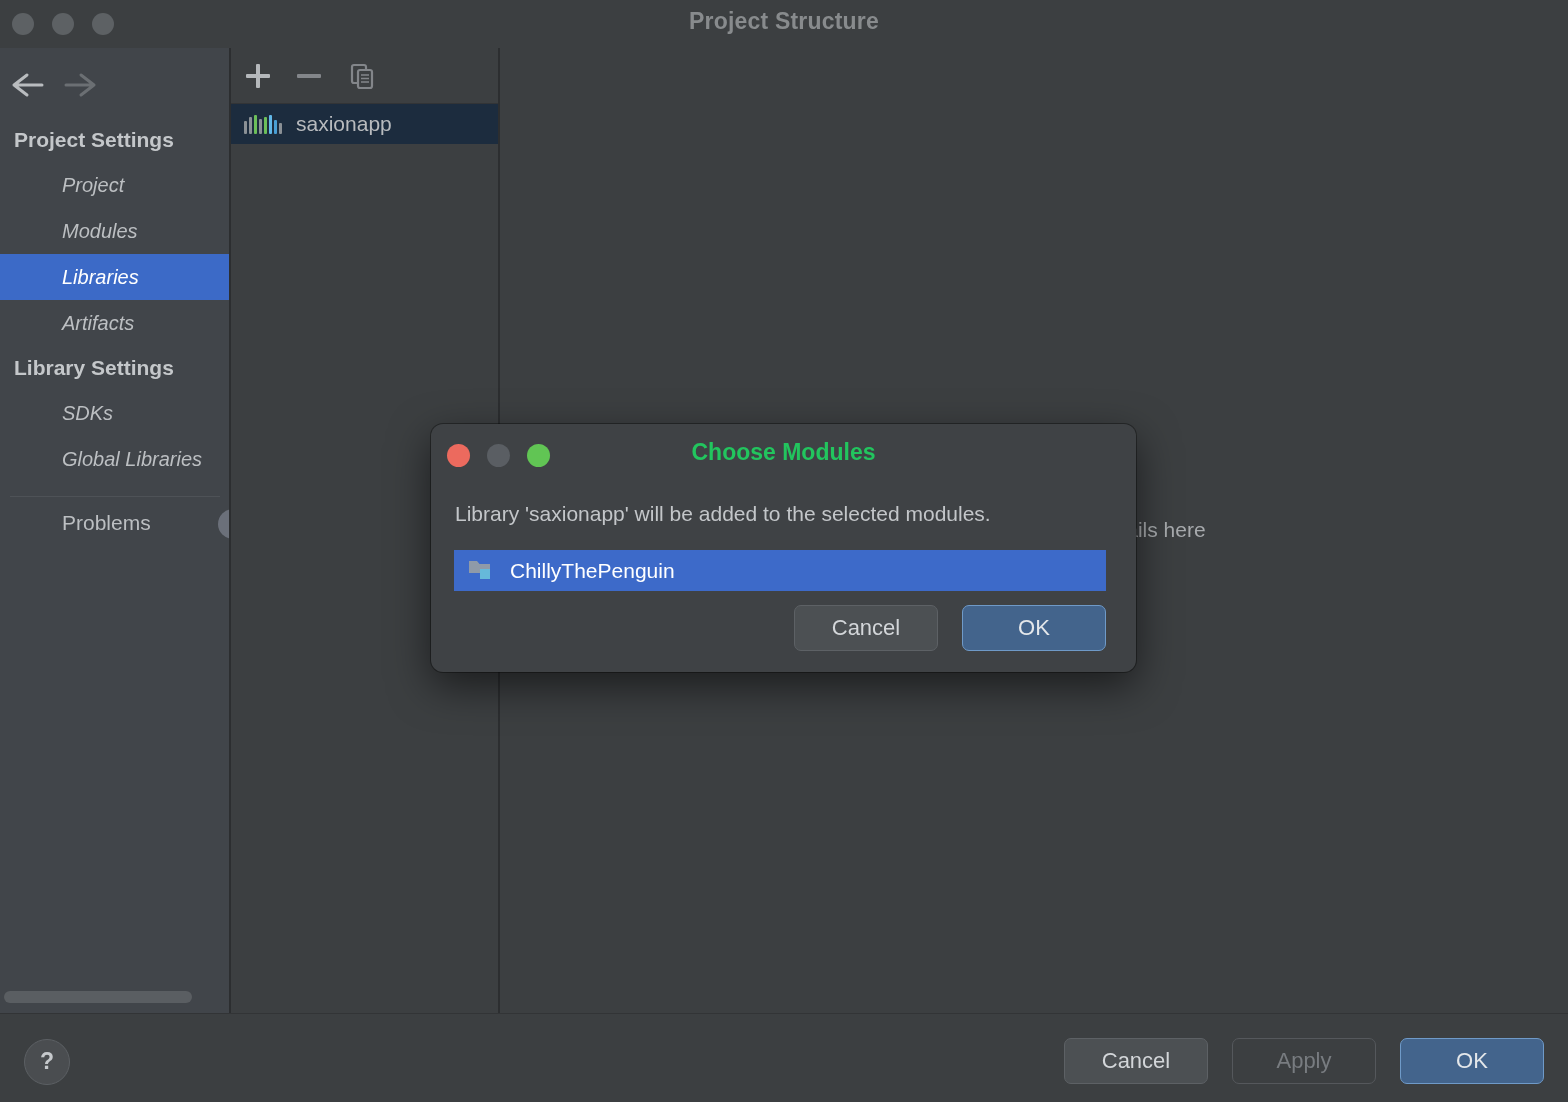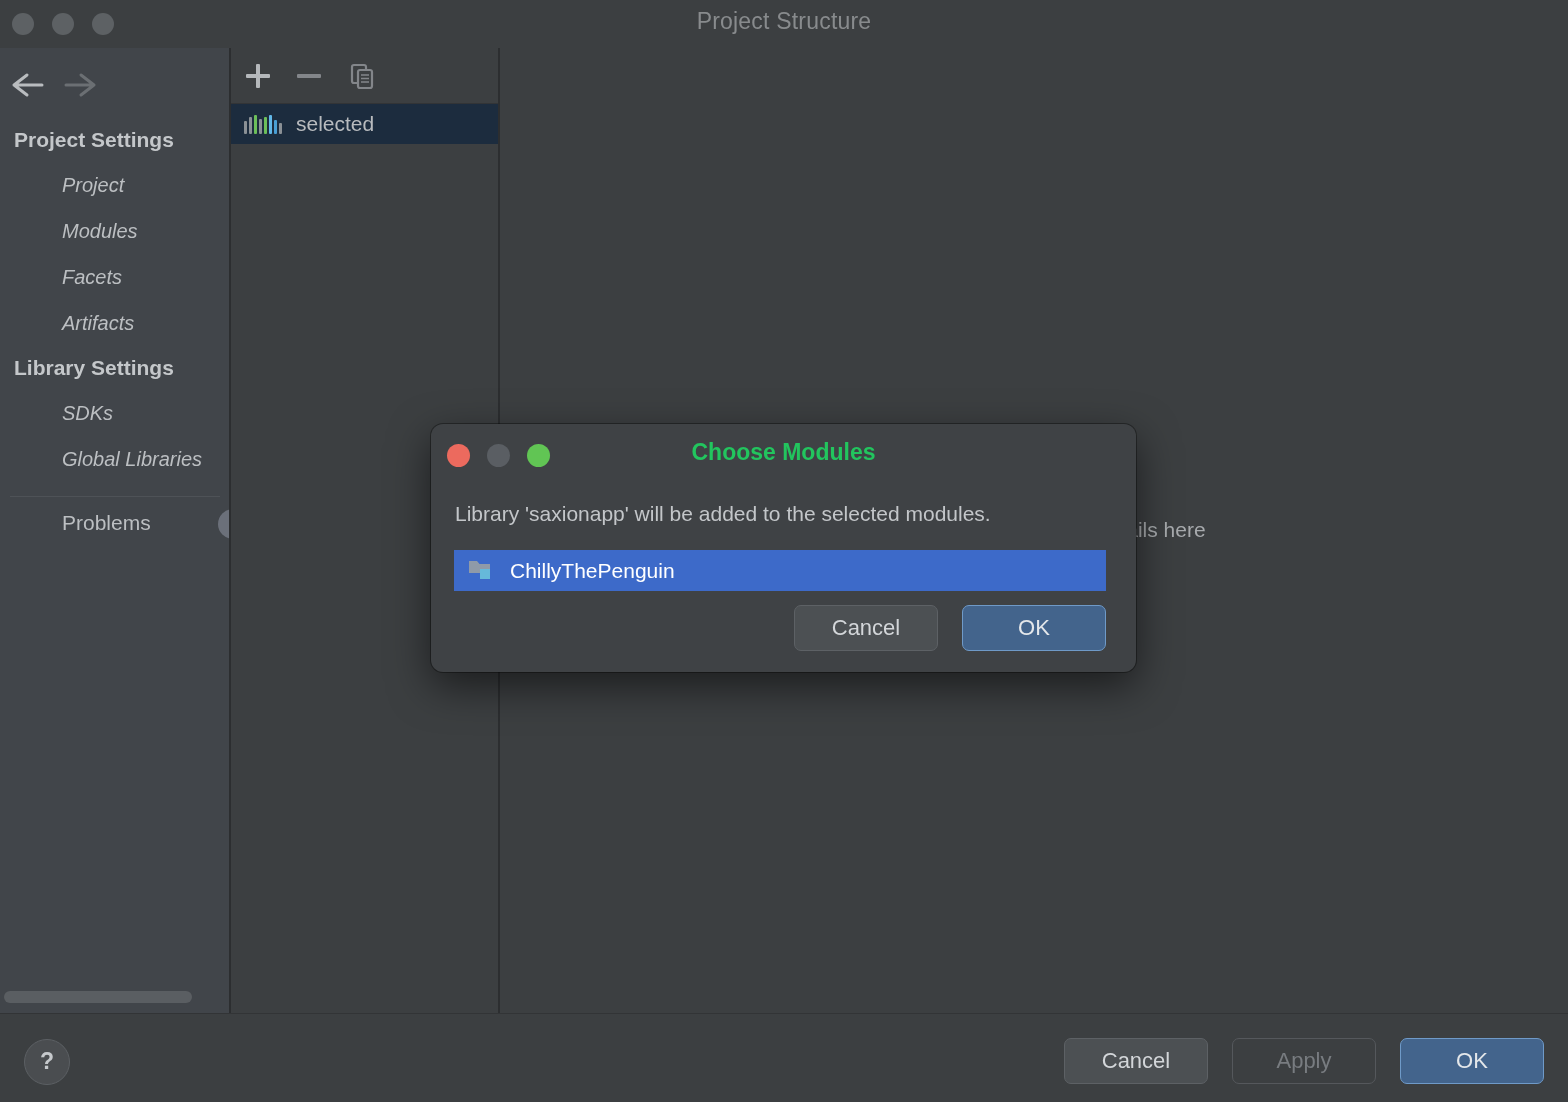--- a/index.html
+++ b/index.html
@@ -43,21 +43,21 @@
     width: 22px; height: 22px;
     border-radius: 50%;
     background: #5d6164;
   }
   .win-title {
     position: absolute;
     left: 0; top: 8px;
     width: 1568px;
     text-align: center;
     font-size: 23px;
-    font-weight: normal;
+    font-weight: bold;
     color: #888b8d;
     letter-spacing: 0.2px;
   }
 
   
   .sidebar {
     position: absolute;
     left: 0; top: 48px;
     width: 230px;
     height: 965px;
@@ -378,21 +378,21 @@
         <svg width="38" height="30" viewBox="0 0 38 30">
           <path d="M32 15 L19 5 M32 15 L19 25 M32 15 L4 15" stroke="#6b6f73" stroke-width="3" fill="none" stroke-linecap="round"></path>
         </svg>
       </span>
     </div>
 
     <div class="side-list">
       <div class="side-group">Project Settings</div>
       <div class="side-item">Project</div>
       <div class="side-item">Modules</div>
-      <div class="side-item">Facets</div>
+      <div class="side-item selected">Libraries</div>
       <div class="side-item">Artifacts</div>
 
       <div class="side-group">Library Settings</div>
       <div class="side-item">SDKs</div>
       <div class="side-item">Global Libraries</div>
 
       <div class="side-divider"></div>
 
       <div class="side-problems">
         <span>Problems</span>
@@ -431,21 +431,21 @@
       <span class="lib-icon">
         <i style="height:13px;background:#8a9095"></i>
         <i style="height:17px;background:#8a9095"></i>
         <i style="height:19px;background:#6cbf5a"></i>
         <i style="height:15px;background:#8a9095"></i>
         <i style="height:17px;background:#6cbf5a"></i>
         <i style="height:19px;background:#62b8e8"></i>
         <i style="height:14px;background:#4a9fd4"></i>
         <i style="height:11px;background:#8a9095"></i>
       </span>
-      <span class="lib-name">selected</span>
+      <span class="lib-name">saxionapp</span>
     </div>
   </div>
 
   <div class="vsep b"></div>
 
   <div class="rightcol">
     <div class="right-empty">Select a library to see its details here</div>
   </div>
 
   <div class="bottombar">

